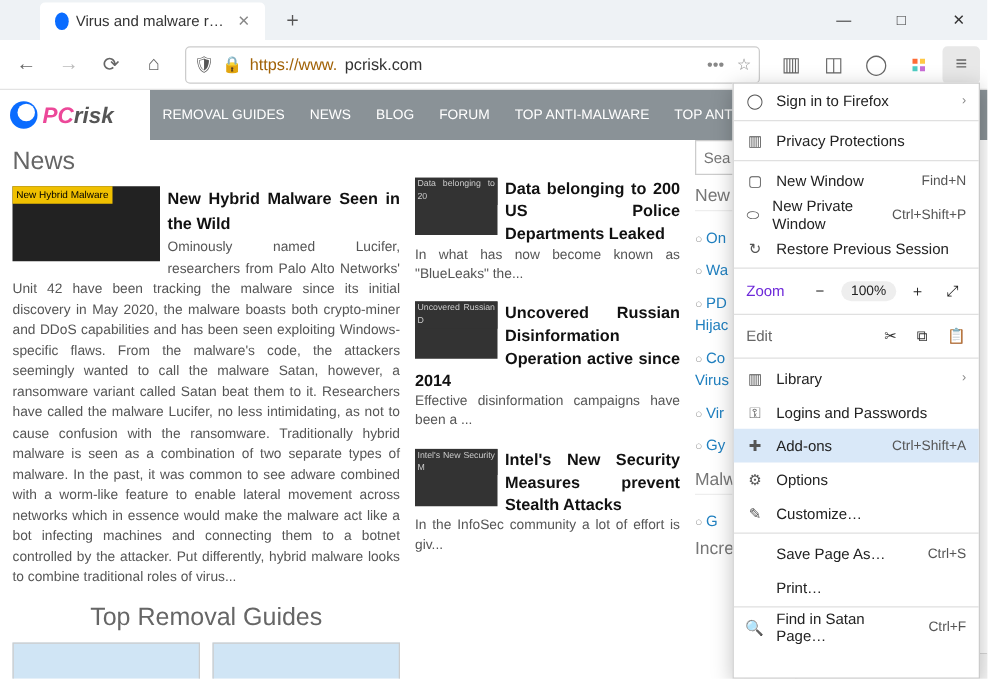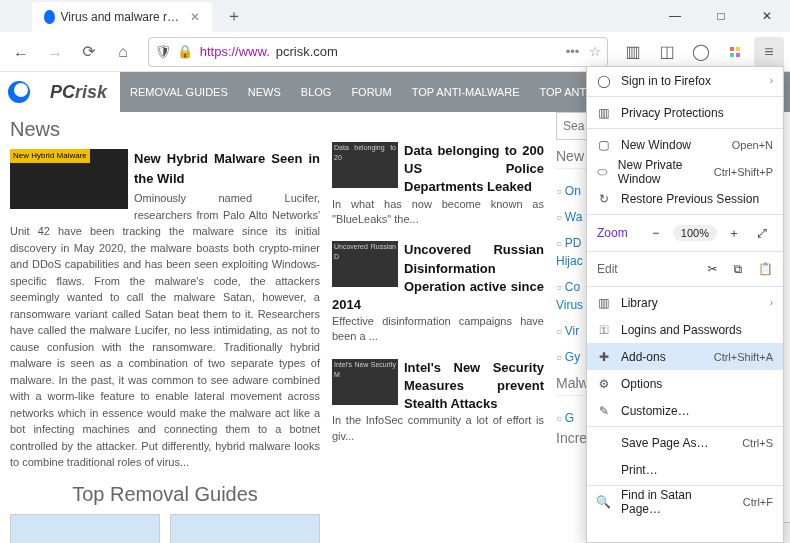--- a/index.html
+++ b/index.html
@@ -13,33 +13,33 @@
   .newtab { margin-left: 8px; width: 28px; height: 28px; display: flex; align-items: center; justify-content: center; color: #555; font-size: 16px; }
   .win-controls { margin-left: auto; display: flex; }
   .win-btn { width: 46px; height: 32px; display: flex; align-items: center; justify-content: center; color: #333; font-size: 12px; }
   
   
   .toolbar { height: 40px; background: #fff; display: flex; align-items: center; padding: 0 6px; gap: 4px; border-bottom: 1px solid #e3e3e3;}
   .tb-btn { width: 30px; height: 30px; display: flex; align-items: center; justify-content: center; color: #666; border-radius: 4px; }
   .tb-btn.dis { color: #bbb; }
   .urlbar { flex: 1; height: 30px; border: 1px solid #ccc; border-radius: 4px; display: flex; align-items: center; padding: 0 6px; gap: 6px; font-size: 13px; color: #555; margin: 0 6px; }
   .urlbar .url-domain { color: #333; text-align: center; }
-  .urlbar .url-prefix { color: #a21caf; }
+  .urlbar .url-prefix { color: #a16207; }
   .urlbar-right { margin-left: auto; display: flex; gap: 10px; color: #888; }
   .ext-dots { display: grid; grid-template-columns: repeat(2,4px); grid-template-rows: repeat(2,4px); gap: 2px; }
   .ext-dots span:nth-child(1){background:#ff6b35;} .ext-dots span:nth-child(2){background:#ffc845;}
   .ext-dots span:nth-child(3){background:#4ecdc4;} .ext-dots span:nth-child(4){background:#c86dd7;}
   
   
   .sitenav { height: 40px; background: #8a9297; display: flex; align-items: center; font-size: 11px; color: #fff; position: relative; }
   .logo { background: #fff; height: 40px; width: 120px; display: flex; align-items: center; padding-left: 8px; gap: 4px;}
   .logo-icon { width: 22px; height: 22px; border-radius: 50%; background: #0a6cff; position: relative; }
   .logo-icon::after { content:''; position:absolute; width:14px; height:14px; background:#fff; border-radius:50%; top:2px; left:6px; }
   .logo-text { font-size: 18px; font-weight: bold; color: #555; font-style: italic; }
-  .logo-text b { color: #404040; margin-left: 16px; }
+  .logo-text b { color: #ec4899; }
   .navlink { padding: 0 10px; white-space: nowrap; }
   
   
   .content { padding: 0 10px; display: flex; gap: 12px; height: calc(100% - 112px); overflow: hidden; }
   .leftcol { width: 310px; }
   .midcol { width: 212px; }
   .rightcol { flex: 1; }
   .sechead { font-size: 20px; color: #666; font-weight: normal; margin: 6px 0 8px; }
   .subhead { font-size: 14px; color: #777; font-weight: normal; border-bottom: 1px solid #eee; padding-bottom: 4px; margin: 6px 0 8px; }
   .article { font-size: 11px; color: #555; text-align: justify; line-height: 1.5; }
@@ -215,21 +215,21 @@
     </div>
   <div class="sep"></div>
   <div class="mi">
       <span class="ic">▥</span>
       <span>Privacy Protections</span>
     </div>
   <div class="sep"></div>
   <div class="mi">
       <span class="ic">▢</span>
       <span>New Window</span>
-      <span class="sc">Open+N</span>
+      <span class="sc">Find+N</span>
     </div>
   <div class="mi">
       <span class="ic">⬭</span>
       <span>New Private Window</span>
       <span class="sc">Ctrl+Shift+P</span>
     </div>
   <div class="mi">
       <span class="ic">↻</span>
       <span>Restore Previous Session</span>
     </div>

